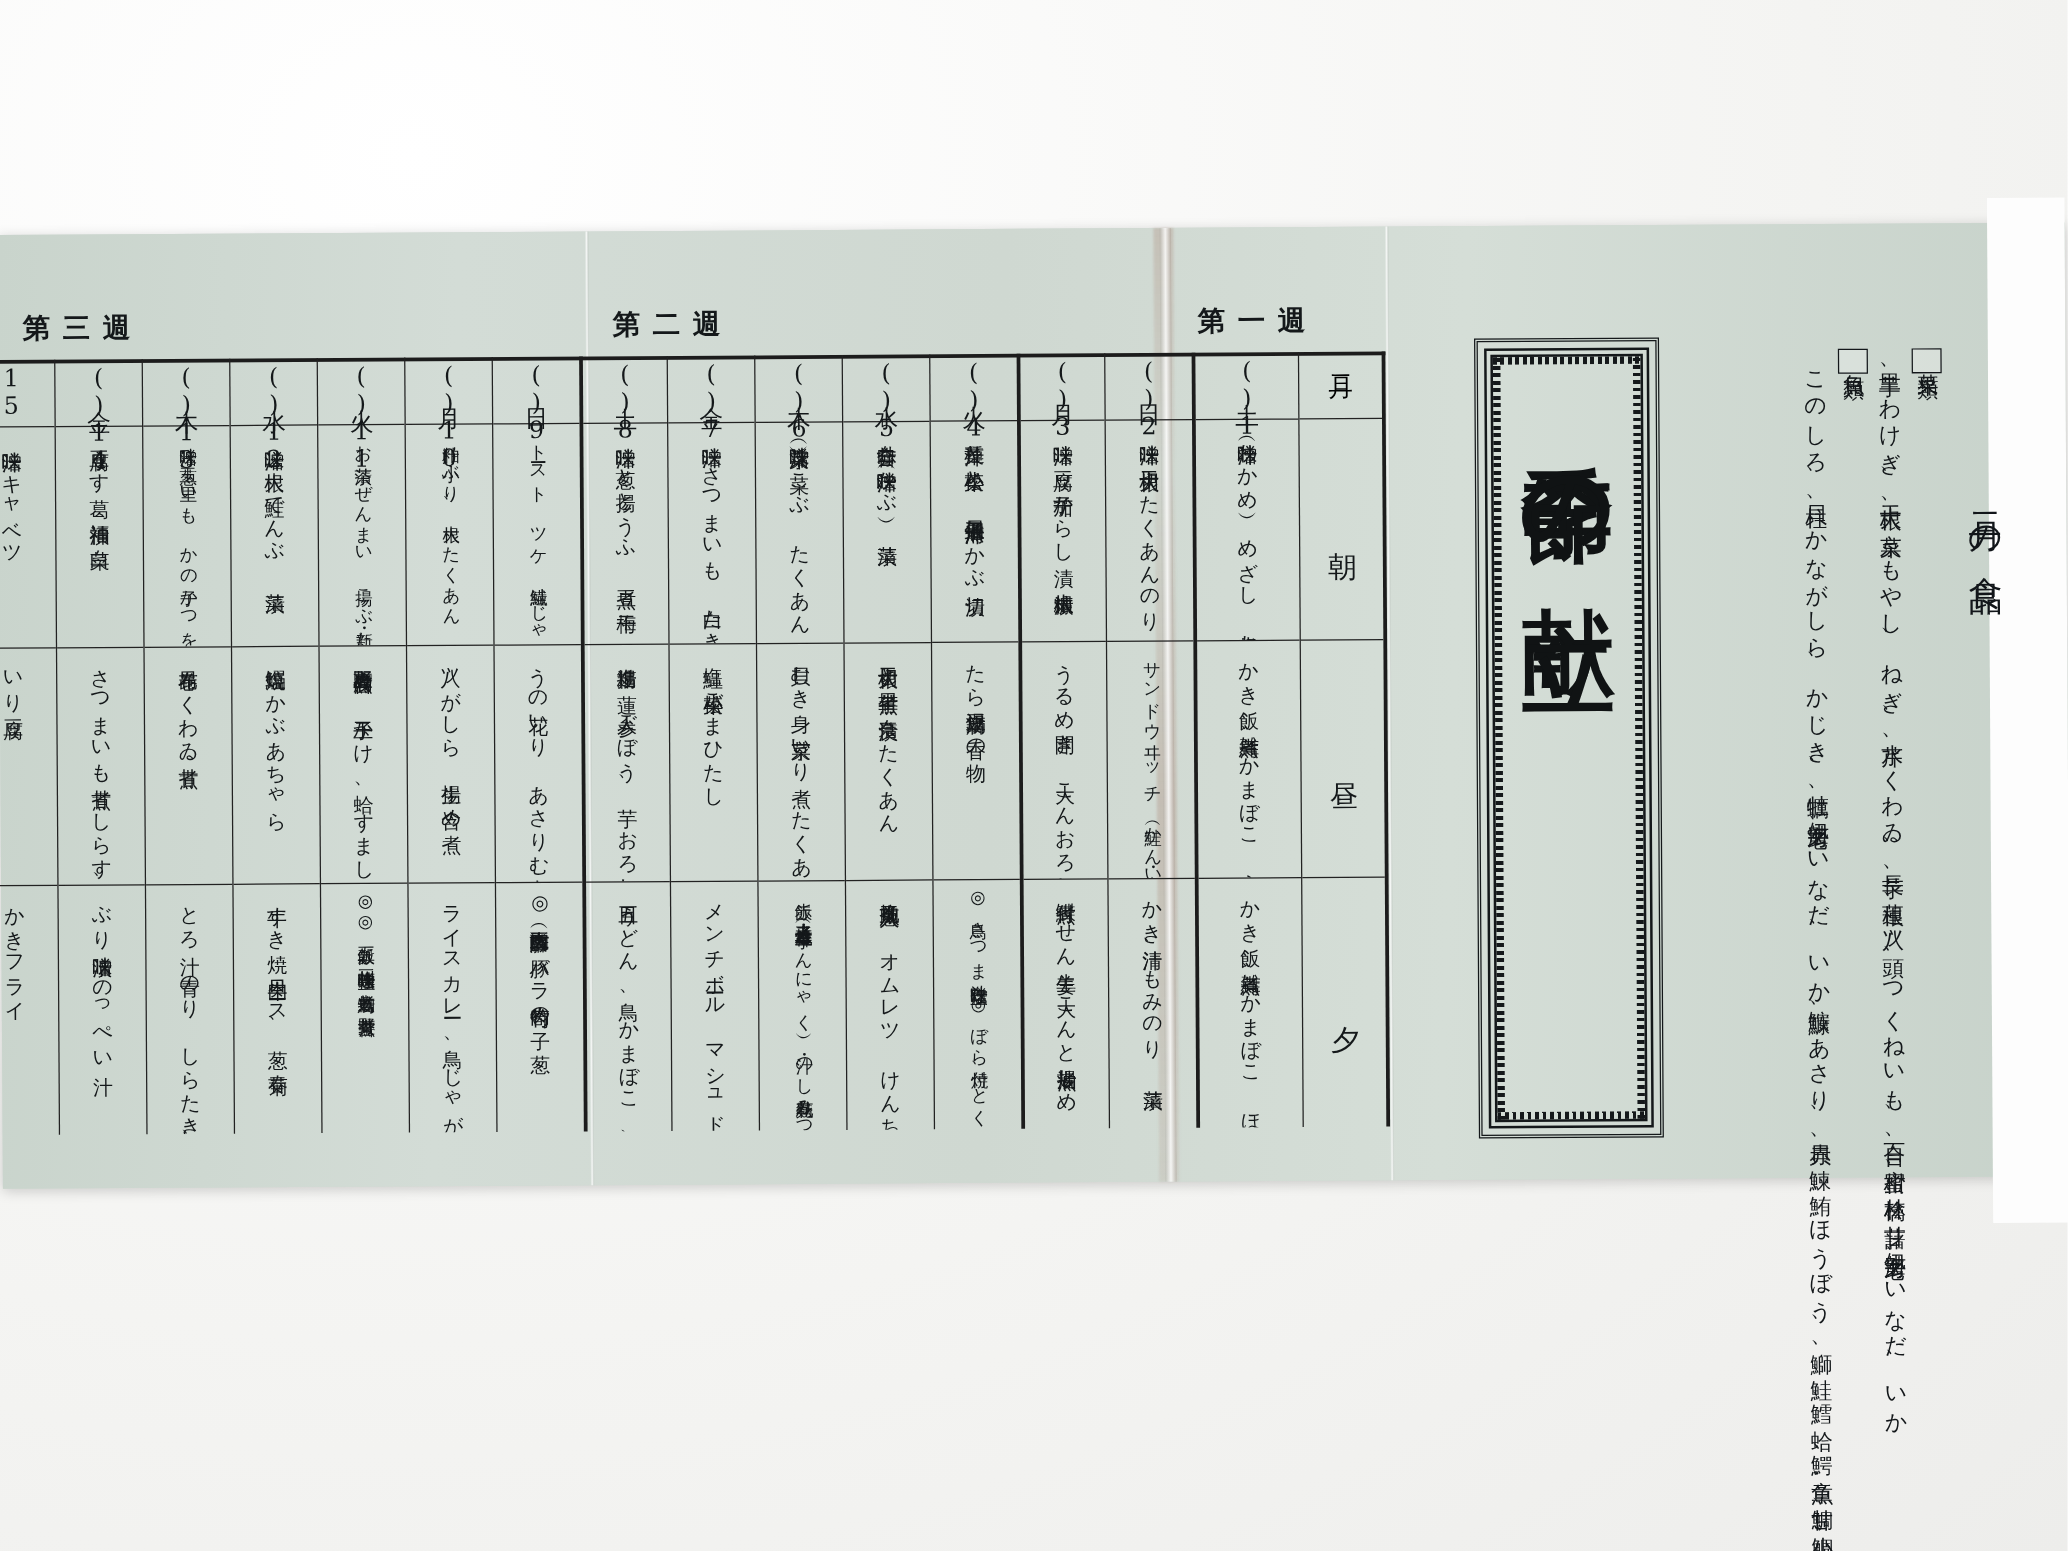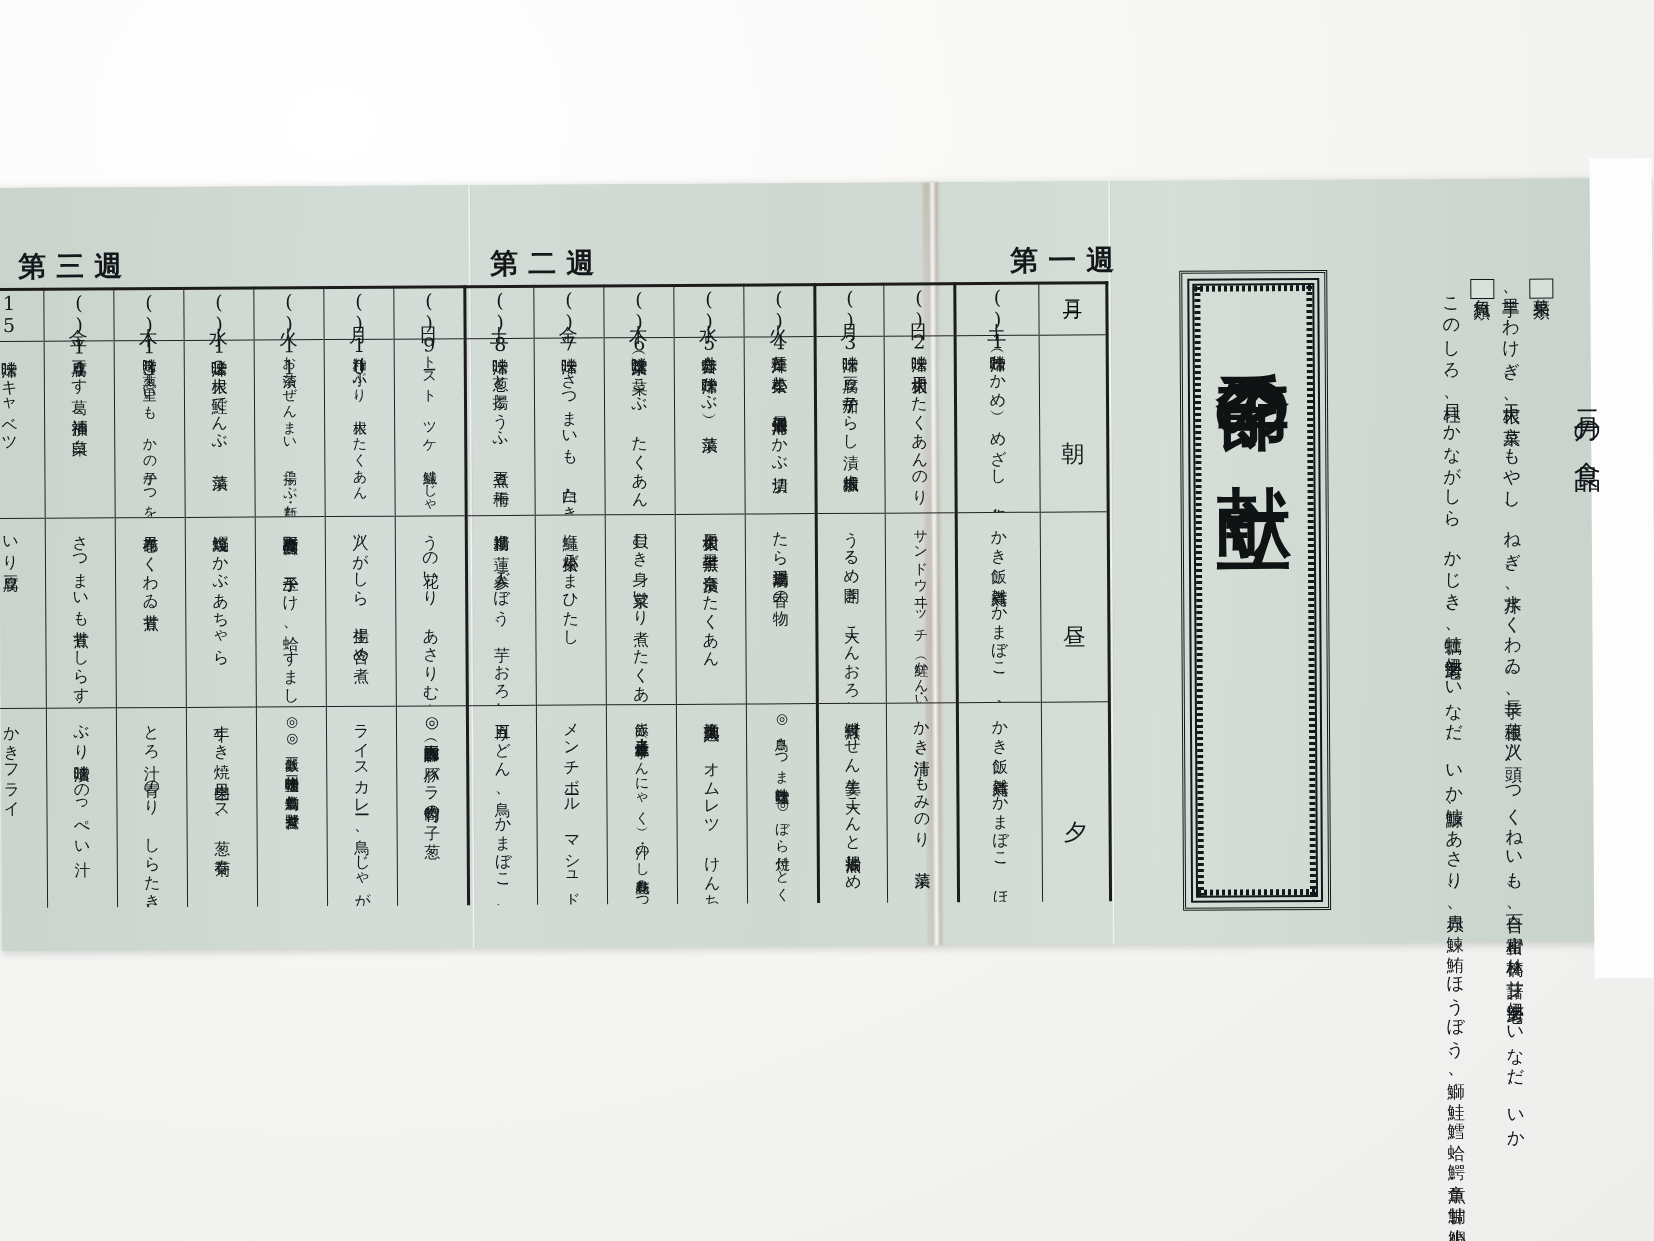--- a/index.html
+++ b/index.html
@@ -224,21 +224,21 @@
   #weekband {
     position: absolute;
     left: 0px;
     top: 60px;
     width: 1110px;
     height: 42px;
   }
   .weeklabel {
     position: absolute;
     top: 0;
-    font-size: 28px;
+    font-size: 22px;
     color: #14181a;
     letter-spacing: 10px;
     white-space: nowrap;
     font-weight: 600;
   }
   
   #tabletop {
     position: absolute;
     left: 0; top: 100px; width: 1110px;
     border-top: 3px solid #1c1c1c;
@@ -264,21 +264,21 @@
 
     <div id="foods">
       <div class="food-line v">このしろ、貝柱、かながしら、かじき、牡蠣、伊勢海老、いなだ、いか鮟鱇、あさり、赤貝、鰊、鮪、ほうぼう、鰤、鮭、鱈、蛤、鰐、章魚、甘鯛、小鯛、白魚、蜆、さより、鮫</div>
       <div class="cat-label v">魚貝類</div>
       <div class="food-line v">里芋、わけぎ、干大根、京菜、もやし、ねぎ、水芹、くわゐ、長芋、蓮根、八ツ頭、つくねいも、百合、蜜柑、林檎、甘藷、伊勢海老、いなだ、いか</div>
       <div class="cat-label v">菜果類</div>
       <div id="foods-heading" class="v">二月の食品</div>
     </div>
 
     <div id="weekband">
-      <div class="weeklabel" style="left:1012px;">第一週</div>
+      <div class="weeklabel" style="left:960px;">第一週</div>
       <div class="weeklabel" style="left:492px;">第二週</div>
       <div class="weeklabel" style="left:20px;">第三週</div>
     </div>
 
     <div id="tabletop"></div>
 
     <div id="table">
 
       <div id="meals">
         <div class="mhead">

